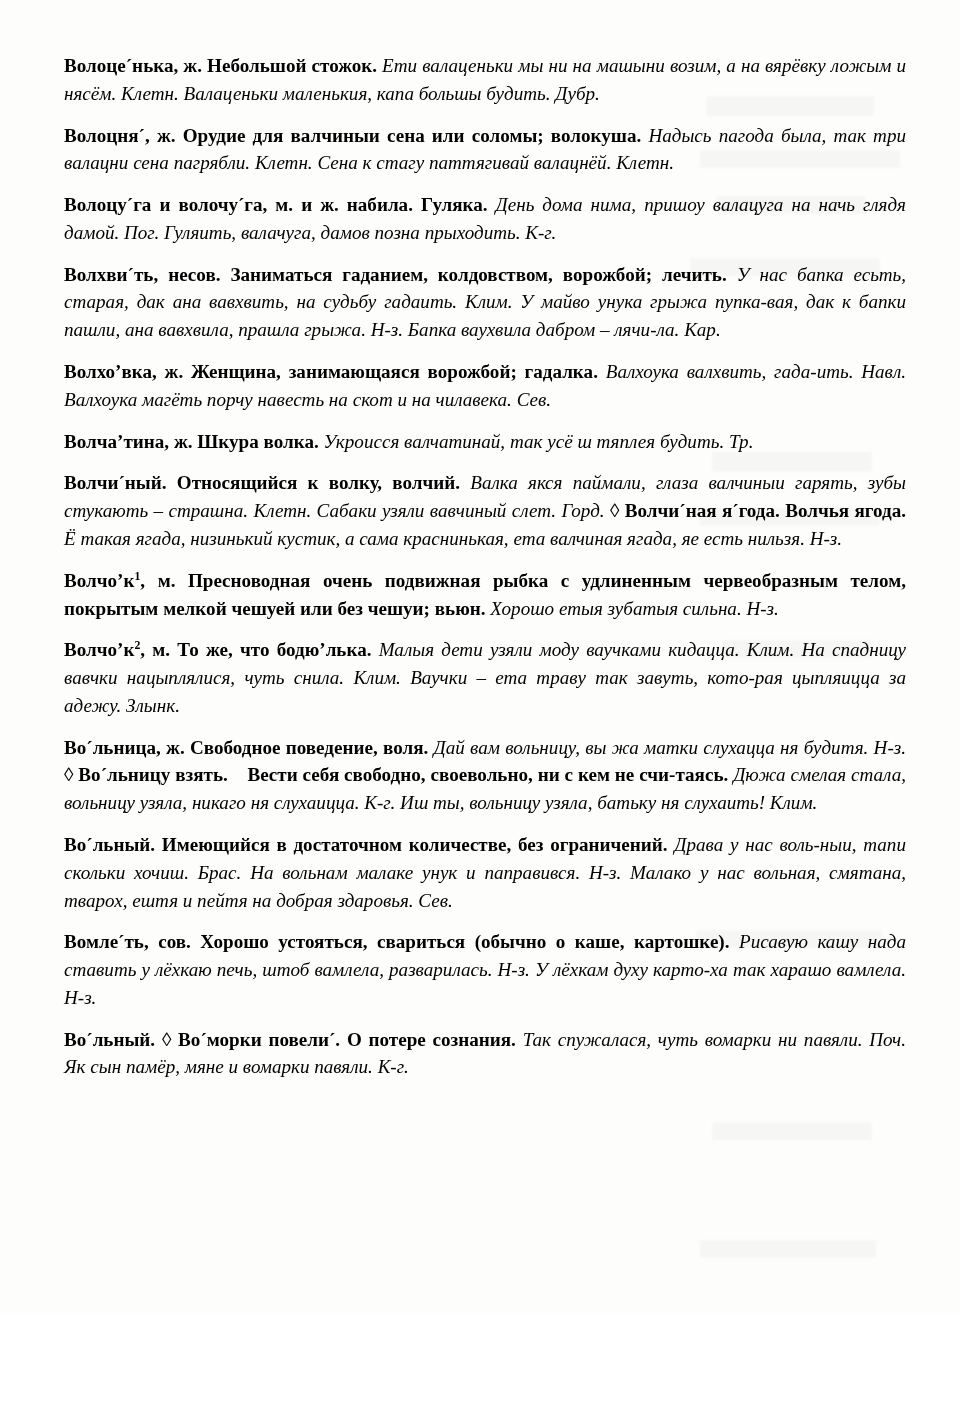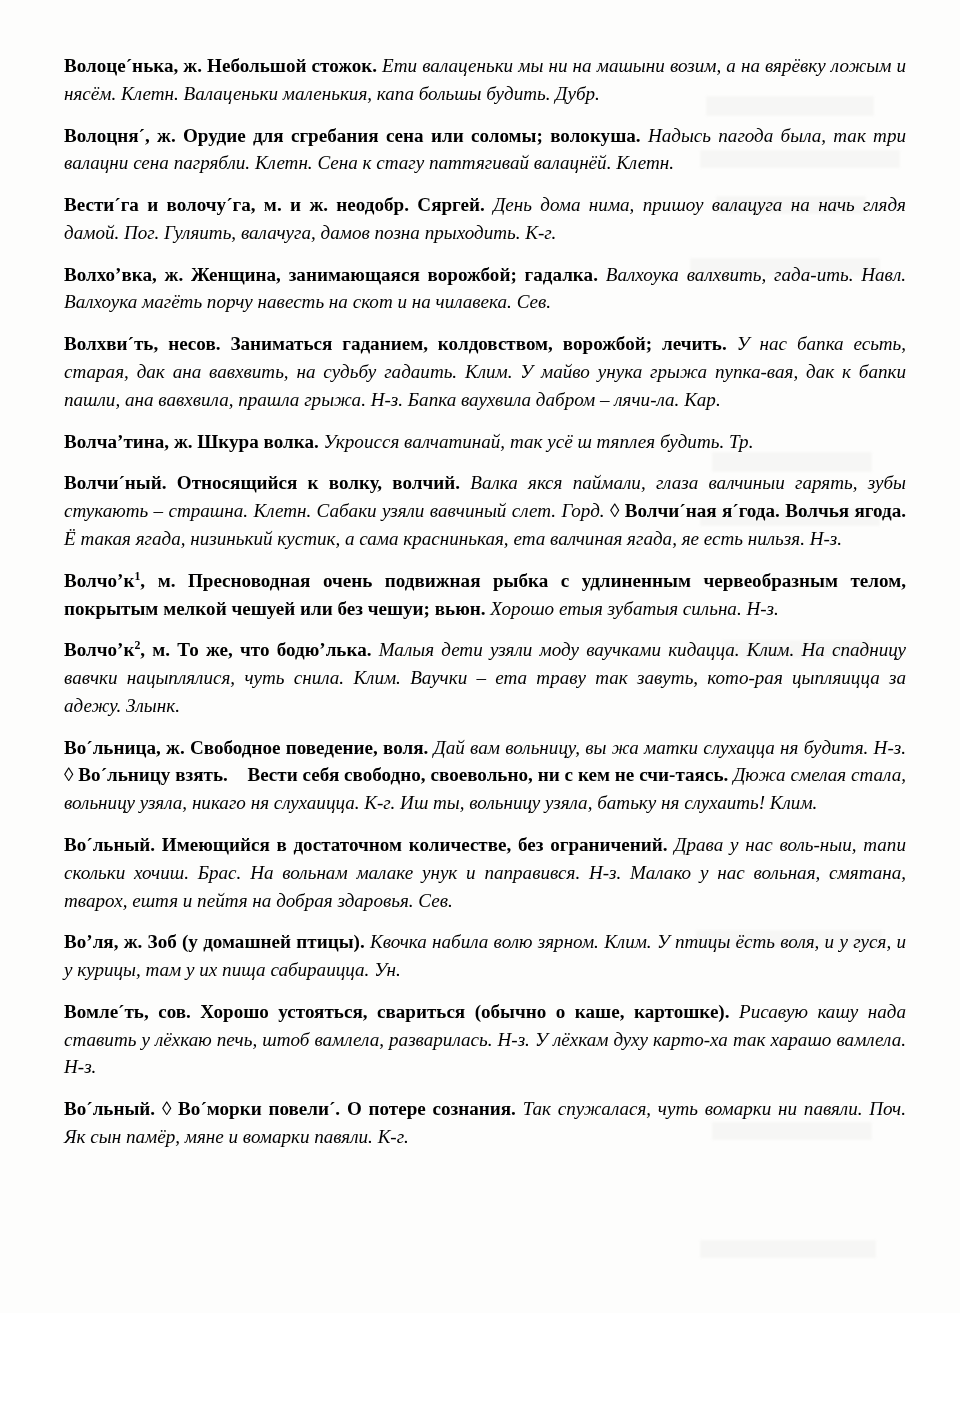--- a/index.html
+++ b/index.html
@@ -88,28 +88,27 @@
   <div class="showthrough" style="left:690px; top:258px; width:190px; height:18px;"></div>
   <div class="showthrough" style="left:712px; top:452px; width:160px; height:20px;"></div>
   <div class="showthrough" style="left:700px; top:508px; width:180px; height:18px;"></div>
   <div class="showthrough" style="left:722px; top:640px; width:150px; height:18px;"></div>
   <div class="showthrough" style="left:696px; top:930px; width:186px; height:18px;"></div>
   <div class="showthrough" style="left:712px; top:1122px; width:160px; height:18px;"></div>
   <div class="showthrough" style="left:700px; top:1240px; width:176px; height:18px;"></div>
 
   <div id="content">
       <p class="entry"><span class="hw">Волоце´нька, ж.</span> <span class="def">Небольшой стожок.</span> <span class="ex">Ети валаценьки мы ни на машыни возим, а на вярёвку ложым и нясём. Клетн. Валаценьки маленькия, капа большы будить. Дубр.</span></p>
-      <p class="entry"><span class="hw">Волоцня´, ж.</span> <span class="def">Орудие для сгребания сена или соломы; волокуша.</span> <span class="ex">Надысь пагода была, так три валацни сена пагрябли. Клетн. Сена к стагу паттягивай валацнёй. Клетн.</span></p>
-      <p class="entry"><span class="hw">Вести´га и волочу´га, м. и ж. неодобр.</span> <span class="def">Сяргей.</span> <span class="ex">День дома нима, пришоу валацуга на начь глядя дамой. Пог. Гуляить, валачуга, дамов позна прыходить. К-г.</span></p>
+      <p class="entry"><span class="hw">Волоцня´, ж.</span> <span class="def">Орудие для валчиныи сена или соломы; волокуша.</span> <span class="ex">Надысь пагода была, так три валацни сена пагрябли. Клетн. Сена к стагу паттягивай валацнёй. Клетн.</span></p>
+      <p class="entry"><span class="hw">Волоцу´га и волочу´га, м. и ж. набила.</span> <span class="def">Гуляка.</span> <span class="ex">День дома нима, пришоу валацуга на начь глядя дамой. Пог. Гуляить, валачуга, дамов позна прыходить. К-г.</span></p>
+      <p class="entry"><span class="hw">Волхви´ть, несов.</span> <span class="def">Заниматься гаданием, колдовством, ворожбой; лечить.</span> <span class="ex">У нас бапка есьть, старая, дак ана вавхвить, на судьбу гадаить. Клим. У майво унука грыжа пупка-вая, дак к бапки пашли, ана вавхвила, прашла грыжа. Н-з. Бапка ваухвила дабром – лячи-ла. Кар.</span></p>
       <p class="entry"><span class="hw">Волхо’вка, ж.</span> <span class="def">Женщина, занимающаяся ворожбой; гадалка.</span> <span class="ex">Валхоука валхвить, гада-ить. Навл. Валхоука магёть порчу навесть на скот и на чилавека. Сев.</span></p>
-      <p class="entry"><span class="hw">Волхви´ть, несов.</span> <span class="def">Заниматься гаданием, колдовством, ворожбой; лечить.</span> <span class="ex">У нас бапка есьть, старая, дак ана вавхвить, на судьбу гадаить. Клим. У майво унука грыжа пупка-вая, дак к бапки пашли, ана вавхвила, прашла грыжа. Н-з. Бапка ваухвила дабром – лячи-ла. Кар.</span></p>
       <p class="entry"><span class="hw">Волча’тина, ж.</span> <span class="def">Шкура волка.</span> <span class="ex">Укроисся валчатинай, так усё ш тяплея будить. Тр.</span></p>
       <p class="entry"><span class="hw">Волчи´ный.</span> <span class="def">Относящийся к волку, волчий.</span> <span class="ex">Валка якся паймали, глаза валчиныи гарять, зубы стукають – страшна. Клетн. Сабаки узяли вавчиный слет. Горд.</span> <span class="sub-marker">◊</span> <span class="hw">Волчи´ная я´года.</span> <span class="def">Волчья ягода.</span> <span class="ex">Ё такая ягада, низинький кустик, а сама краснинькая, ета валчиная ягада, яе есть нильзя. Н-з.</span></p>
       <p class="entry"><span class="hw">Волчо’к</span><span class="hw"><sup>1</sup></span><span class="hw">, м.</span> <span class="def">Пресноводная очень подвижная рыбка с удлиненным червеобразным телом, покрытым мелкой чешуей или без чешуи; вьюн.</span> <span class="ex">Хорошо етыя зубатыя сильна. Н-з.</span></p>
       <p class="entry"><span class="hw">Волчо’к</span><span class="hw"><sup>2</sup></span><span class="hw">, м.</span> <span class="def">То же, что бодю’лька.</span> <span class="ex">Малыя дети узяли моду ваучками кидацца. Клим. На спадницу вавчки нацыплялися, чуть снила. Клим. Ваучки – ета траву так завуть, кото-рая цыпляицца за адежу. Злынк.</span></p>
       <p class="entry"><span class="hw">Во´льница, ж.</span> <span class="def">Свободное поведение, воля.</span> <span class="ex">Дай вам вольницу, вы жа матки слухацца ня будитя. Н-з.</span> <span class="sub-marker">◊</span> <span class="hw">Во´льницу взять.</span><span class="gap">    </span><span class="def">Вести себя свободно, своевольно, ни с кем не счи-таясь.</span> <span class="ex">Дюжа смелая стала, вольницу узяла, никаго ня слухаицца. К-г. Иш ты, вольницу узяла, батьку ня слухаить! Клим.</span></p>
       <p class="entry"><span class="hw">Во´льный.</span> <span class="def">Имеющийся в достаточном количестве, без ограничений.</span> <span class="ex">Драва у нас воль-ныи, тапи скольки хочиш. Брас. На вольнам малаке унук и паправився. Н-з. Малако у нас вольная, смятана, тварох, ештя и пейтя на добрая здаровья. Сев.</span></p>
-      <p class="entry"><span class="hw">Во’ля, ж.</span> <span class="def">Зоб (у домашней птицы).</span> <span class="ex">Квочка набила волю зярном. Клим. У птицы ёсть воля, и у гуся, и у курицы, там у их пища сабираицца. Ун.</span></p>
       <p class="entry"><span class="hw">Вомле´ть, сов.</span> <span class="def">Хорошо устояться, свариться (обычно о каше, картошке).</span> <span class="ex">Рисавую кашу нада ставить у лёхкаю печь, штоб вамлела, разварилась. Н-з. У лёхкам духу карто-ха так харашо вамлела. Н-з.</span></p>
       <p class="entry"><span class="hw">Во´льный.</span> <span class="sub-marker">◊</span> <span class="hw">Во´морки повели´.</span> <span class="def">О потере сознания.</span> <span class="ex">Так спужалася, чуть вомарки ни павяли. Поч. Як сын памёр, мяне и вомарки павяли. К-г.</span></p>
     </div>
 
 </div>
 
 </body></html>

